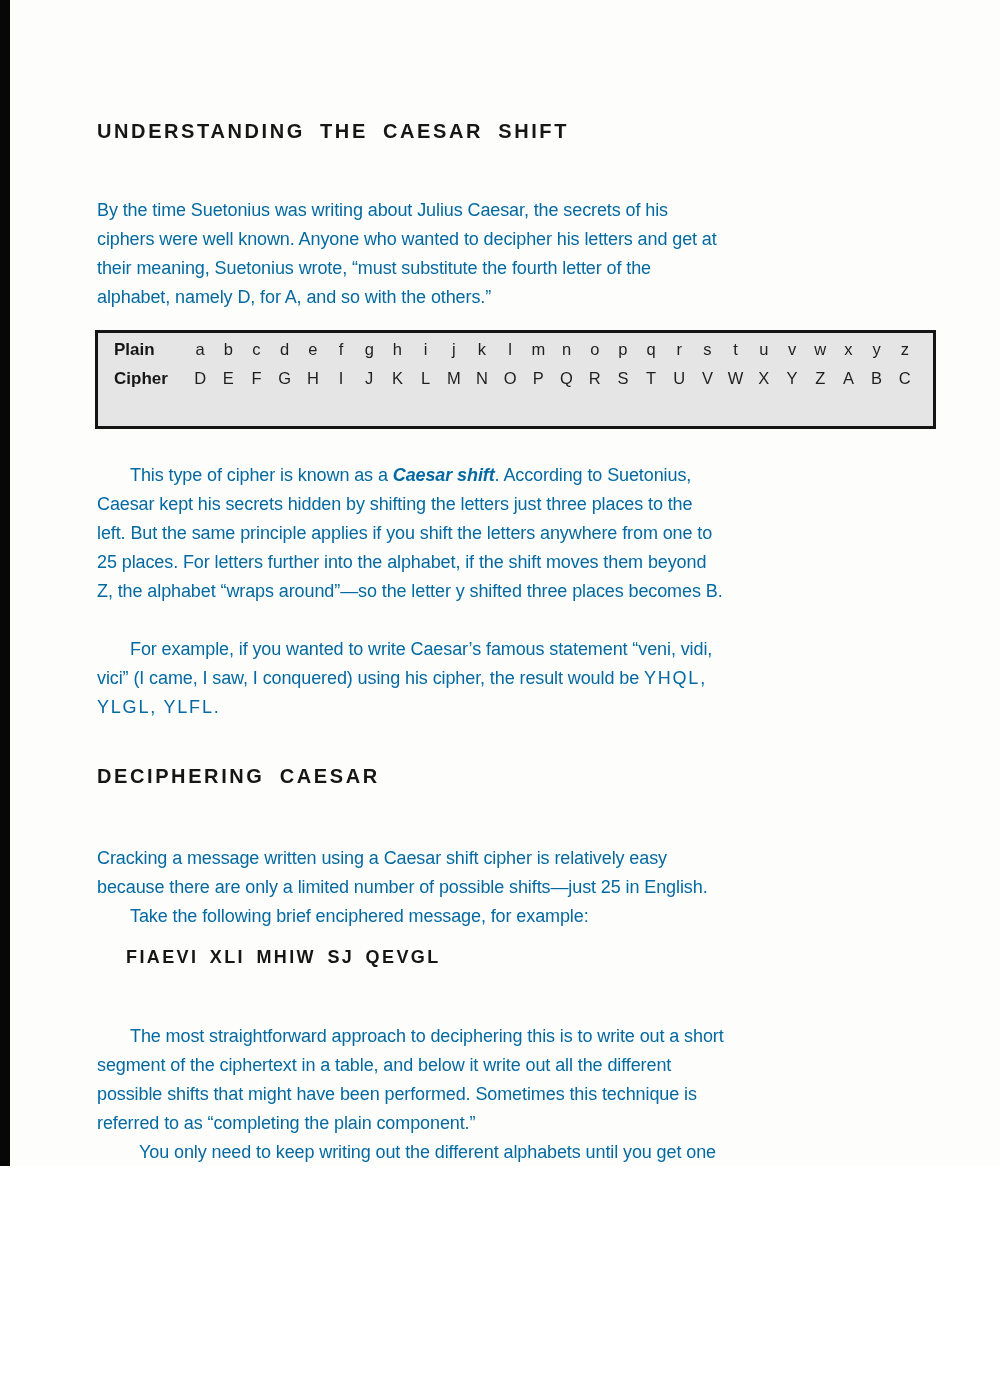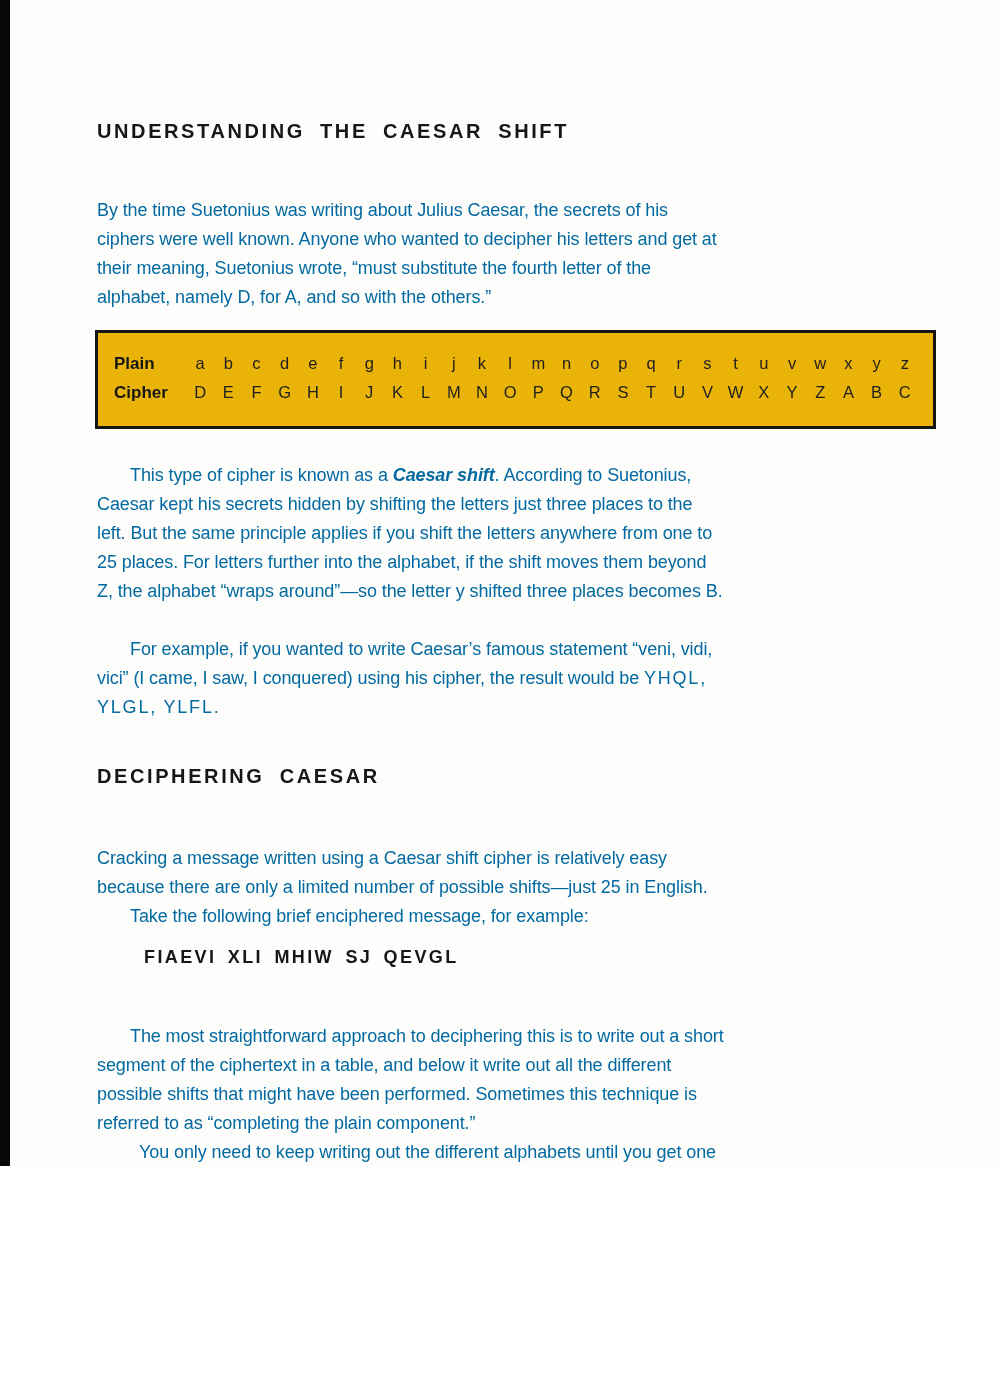--- a/index.html
+++ b/index.html
@@ -31,31 +31,31 @@
   #p-intro{top:178px;}
   #p-shift{top:443px;}
   #p-example{top:617px;}
   #p-cracking{top:826px;}
   #p-take{top:884px;}
   #p-approach{top:1004px;}
   #p-keep{top:1120px;text-align:center;}
   .bold{font-weight:bold;font-style:italic;}
   .cipher-inline{letter-spacing:1.8px;}
   .cipher-message{
-    position:absolute;left:144px;top:947px;
+    position:absolute;left:126px;top:947px;
     font-size:18px;font-weight:bold;letter-spacing:2.4px;word-spacing:4px;
     color:#161616;white-space:nowrap;
   }
   .tbox{
     position:absolute;left:95px;top:330px;
     width:841px;height:99px;box-sizing:border-box;
     border:3px solid #151515;
-    display:flex;flex-direction:column;justify-content:center;
+    display:flex;flex-direction:column;
     padding:2px 14px 6px 16px;
-    background:#eab308;
+    background:#e5e5e5;
   }
   .trow{display:flex;align-items:baseline;line-height:28px;}
   .tlabel{flex:none;width:72px;font-weight:bold;font-size:17px;color:#161616;}
   .tletters{flex:1;display:flex;}
   .tletters span{flex:1;text-align:center;font-size:16.5px;color:#1f1f1f;}
   .footer{
     position:absolute;top:1308px;right:60px;
     display:flex;align-items:baseline;gap:56px;
     font-family:"DejaVu Serif","Liberation Serif",serif;
   }

